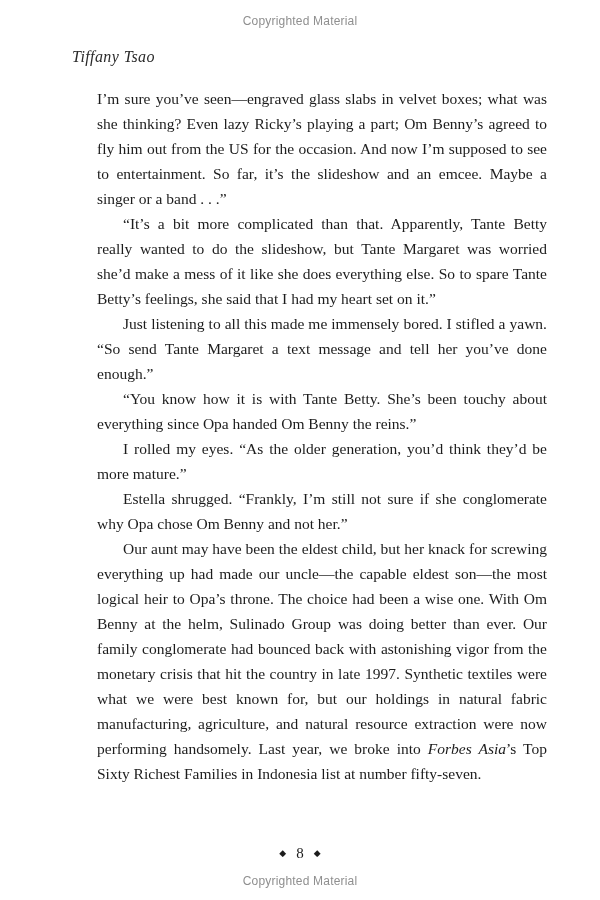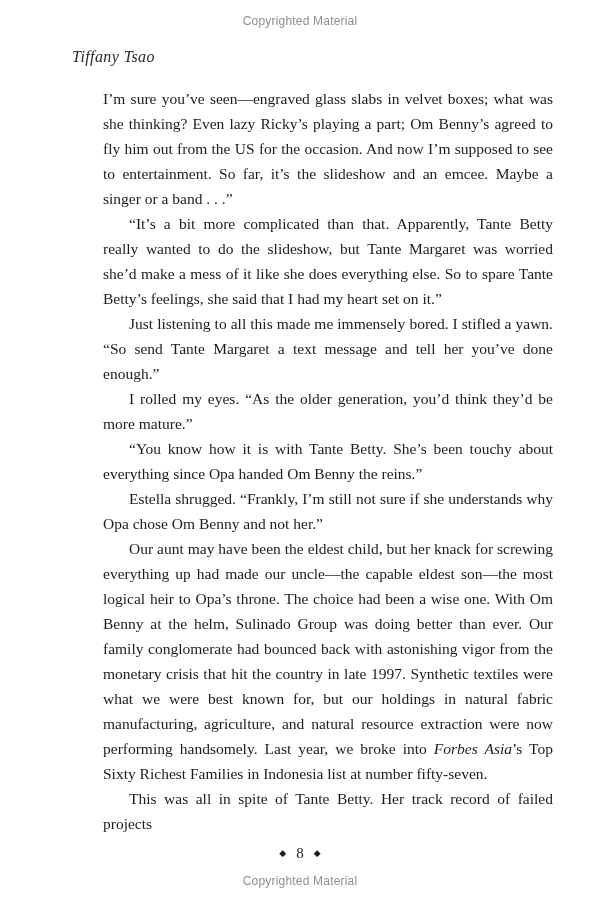--- a/index.html
+++ b/index.html
@@ -37,21 +37,21 @@
     text-align: left;
     font-style: italic;
     font-size: 16px;
     color: #2a2a2a;
     letter-spacing: 0.4px;
     padding-left: 48px;
   }
   .body-text {
     position: absolute;
     top: 86px;
-    left: 79px;
+    left: 73px;
     width: 450px;
   }
   .body-text p {
     margin: 0;
     font-size: 15.5px;
     line-height: 25px;
     text-align: justify;
     color: #1c1c1c;
   }
   .body-text p.indent {
@@ -86,25 +86,24 @@
 <div class="page">
 
   <div class="copyright-notice copyright-top">Copyrighted Material</div>
 
   <div class="author">Tiffany Tsao</div>
 
   <div class="body-text">
       <p class=""><span>I’m sure you’ve seen—engraved glass slabs in velvet boxes; what was she thinking? Even lazy Ricky’s playing a part; Om Benny’s agreed to fly him out from the US for the occasion. And now I’m supposed to see to entertainment. So far, it’s the slideshow and an emcee. Maybe a singer or a band . . .”</span></p>
       <p class="indent"><span>“It’s a bit more complicated than that. Apparently, Tante Betty really wanted to do the slideshow, but Tante Margaret was worried she’d make a mess of it like she does everything else. So to spare Tante Betty’s feelings, she said that I had my heart set on it.”</span></p>
       <p class="indent"><span>Just listening to all this made me immensely bored. I stifled a yawn. “So send Tante Margaret a text message and tell her you’ve done enough.”</span></p>
+      <p class="indent"><span>“You know how it is with Tante Betty. She’s been touchy about everything since Opa handed Om Benny the reins.”</span></p>
       <p class="indent"><span>I rolled my eyes. “As the older generation, you’d think they’d be more mature.”</span></p>
-      <p class="indent"><span>“You know how it is with Tante Betty. She’s been touchy about everything since Opa handed Om Benny the reins.”</span></p>
-      <p class="indent"><span>Estella shrugged. “Frankly, I’m still not sure if she understands why Opa chose Om Benny and not her.”</span></p>
+      <p class="indent"><span>Estella shrugged. “Frankly, I’m still not sure if she conglomerate why Opa chose Om Benny and not her.”</span></p>
       <p class="indent"><span>Our aunt may have been the eldest child, but her knack for screwing everything up had made our uncle—the capable eldest son—the most logical heir to Opa’s throne. The choice had been a wise one. With Om Benny at the helm, Sulinado Group was doing better than ever. Our family conglomerate had bounced back with astonishing vigor from the monetary crisis that hit the country in late 1997. Synthetic textiles were what we were best known for, but our holdings in natural fabric manufacturing, agriculture, and natural resource extraction were now performing handsomely. Last year, we broke into </span><em>Forbes Asia</em><span>’s Top Sixty Richest Families in Indonesia list at number fifty-seven.</span></p>
-      <p class="indent"><span>This was all in spite of Tante Betty. Her track record of failed projects</span></p>
     </div>
 
   <div class="page-number-row">
     <span class="ornament">◆</span><span class="num">8</span><span class="ornament">◆</span>
   </div>
 
   <div class="copyright-notice copyright-bottom">Copyrighted Material</div>
 
 </div>
 

